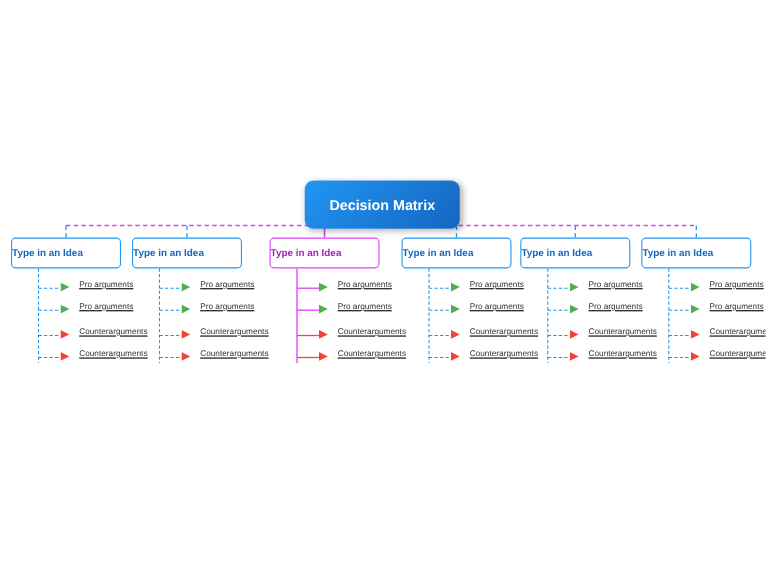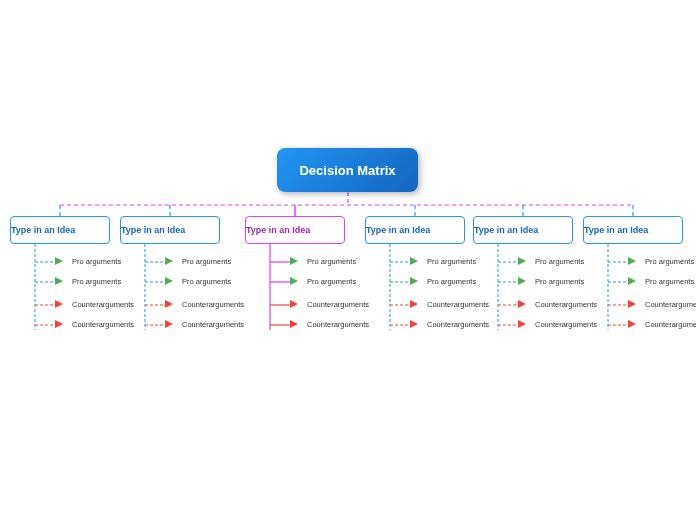--- a/index.html
+++ b/index.html
@@ -63,22 +63,23 @@
       z-index: 2;
       background: #fff;
     }
 
     .idea-node.blue { border-color: #2196F3; color: #1565C0; }
     .idea-node.magenta { border-color: #e040fb; color: #9c27b0; }
 
     .leaf-item {
       position: absolute;
       display: flex;
-      align-items: center;
+      align-items: flex-start;
       z-index: 2;
+      text-decoration: underline;
     }
 
     .leaf-item .arrow-icon {
       width: 14px;
       height: 14px;
       margin-right: 3px;
       display: inline-block;
       flex-shrink: 0;
     }
 
@@ -142,21 +143,21 @@
     <line x1="498" y1="305" x2="518" y2="305" stroke="#e74c3c" stroke-width="1" stroke-dasharray="3,2"></line>
     <line x1="498" y1="325" x2="518" y2="325" stroke="#e74c3c" stroke-width="1" stroke-dasharray="3,2"></line>
 
     <line x1="608" y1="244" x2="608" y2="330" stroke="#2196F3" stroke-width="1" stroke-dasharray="3,2"></line>
     <line x1="608" y1="262" x2="628" y2="262" stroke="#2196F3" stroke-width="1" stroke-dasharray="3,2"></line>
     <line x1="608" y1="282" x2="628" y2="282" stroke="#2196F3" stroke-width="1" stroke-dasharray="3,2"></line>
     <line x1="608" y1="305" x2="628" y2="305" stroke="#e74c3c" stroke-width="1" stroke-dasharray="3,2"></line>
     <line x1="608" y1="325" x2="628" y2="325" stroke="#e74c3c" stroke-width="1" stroke-dasharray="3,2"></line>
   </svg>
 
-  <div class="root-node" style="left:277px; top:148px; width:141px; height:44px;">
+  <div class="root-node" style="left:277px; top:164px; width:141px; height:44px;">
     <span>Decision Matrix</span>
   </div>
 
   <div class="idea-node blue" style="left:10px; top:216px;">
     <span>Type in an Idea</span>
   </div>
 
   <div class="leaf-item" style="left:55px; top:254px;">
     <svg class="arrow-icon" viewBox="0 0 14 14">
         <polygon points="0,3 8,7 0,11" fill="#4caf50"></polygon>

